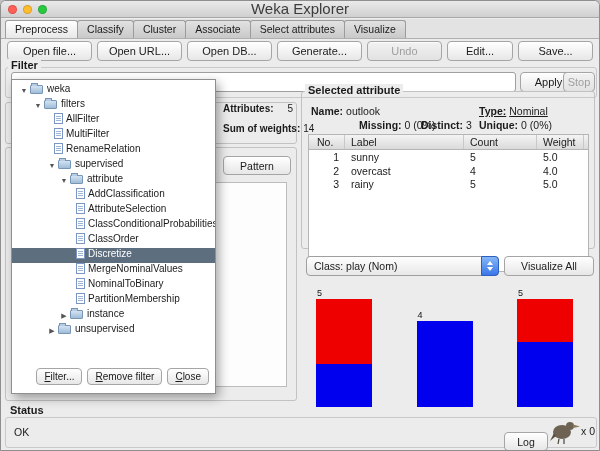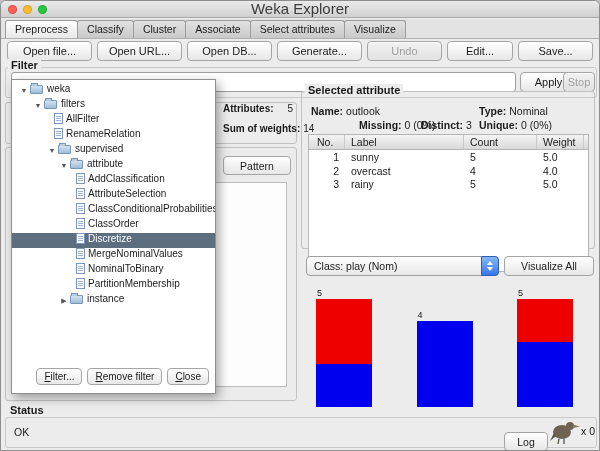--- a/index.html
+++ b/index.html
@@ -178,21 +178,21 @@
 
   <div class="attr-group"></div>
   <button class="btn pattern-btn">Pattern</button>
   <div class="attr-list"></div>
 
   <div class="sa-group"></div>
   <span class="group-title sa-title">Selected attribute</span>
   <div class="stat" style="left:310px;top:104px;">
     <span class="bold">Name:</span><span>outlook</span>
   </div>
-  <div class="stat" style="left:478px;top:104px;">
+  <div class="stat" style="left:478px;top:104px;text-decoration:underline;">
     <span class="bold">Type:</span><span>Nominal</span>
   </div>
   <div class="stat" style="left:310px;top:118px;padding-left:48px;">
     <span class="bold">Missing:</span><span>0 (0%)</span>
   </div>
   <div class="stat" style="left:420px;top:118px;">
     <span class="bold">Distinct:</span><span>3</span>
   </div>
   <div class="stat" style="left:478px;top:118px;">
     <span class="bold">Unique:</span><span>0 (0%)</span>
@@ -276,20 +276,25 @@
         <span class="tl">filters</span>
       </div>
       <div class="trow d2">
         <span class="tw sp"></span>
         <span class="page"></span>
         <span class="tl">AllFilter</span>
       </div>
       <div class="trow d2">
         <span class="tw sp"></span>
         <span class="page"></span>
+        <span class="tl">MultiFilter</span>
+      </div>
+      <div class="trow d2">
+        <span class="tw sp"></span>
+        <span class="page"></span>
         <span class="tl">RenameRelation</span>
       </div>
       <div class="trow d2">
         <span class="tw">▼</span>
         <span class="fold"></span>
         <span class="tl">supervised</span>
       </div>
       <div class="trow d3">
         <span class="tw">▼</span>
         <span class="fold"></span>
@@ -332,20 +337,25 @@
       </div>
       <div class="trow d4">
         <span class="tw sp"></span>
         <span class="page"></span>
         <span class="tl">PartitionMembership</span>
       </div>
       <div class="trow d3">
         <span class="tw">▶</span>
         <span class="fold"></span>
         <span class="tl">instance</span>
+      </div>
+      <div class="trow d2">
+        <span class="tw">▶</span>
+        <span class="fold"></span>
+        <span class="tl">unsupervised</span>
       </div>
     </div>
     <div class="popup-btns">
       <button class="btn pbtn">
           <span>Filter...</span>
         </button>
       <button class="btn pbtn">
           <span>Remove filter</span>
         </button>
       <button class="btn pbtn">

